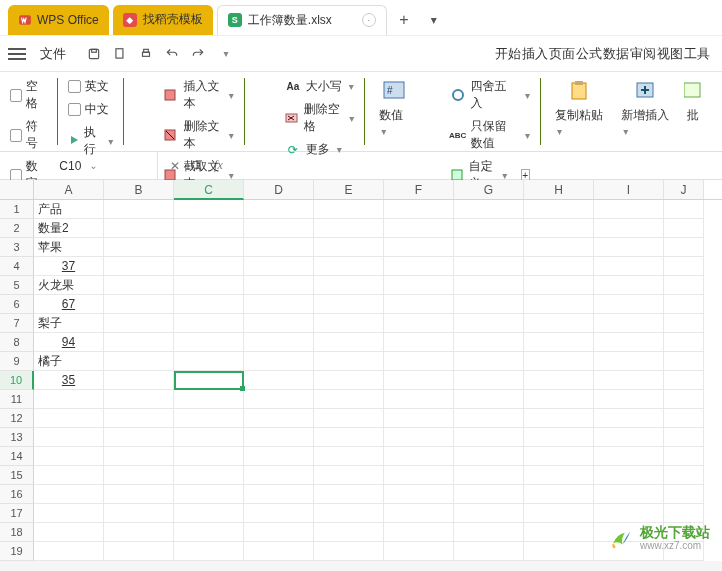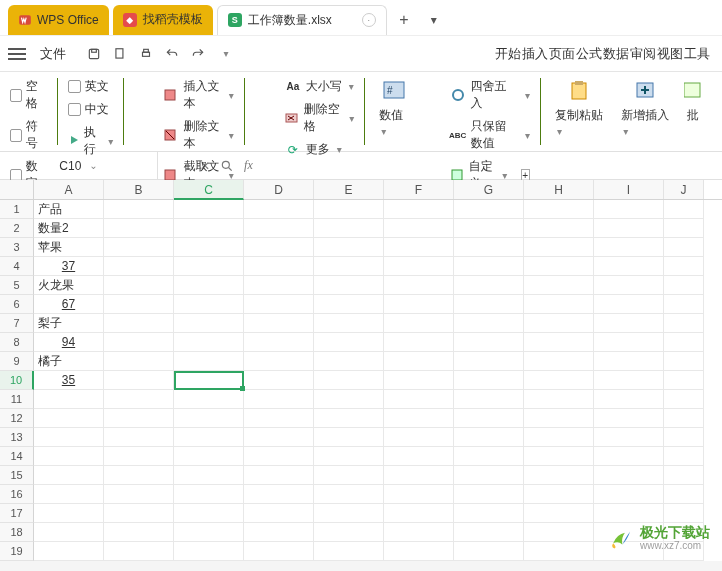--- a/index.html
+++ b/index.html
@@ -79,21 +79,20 @@
   .rbig { display:flex; flex-direction:column; align-items:center; gap:3px; font-size:12px; padding:0 4px; }
   .rbig .bic { width:28px; height:26px; display:flex; align-items:center; justify-content:center;}
 
   
   .fbar {
     height: 28px;
     background:#fff;
     border-bottom:1px solid #e0e0e0;
     display:flex;
     align-items:center;
-    gap:30px;
   }
   .namebox {
     width: 158px;
     height: 100%;
     border-right:1px solid #e0e0e0;
     display:flex;
     align-items:center;
     justify-content:center;
     gap:8px;
     font-size:12px;

